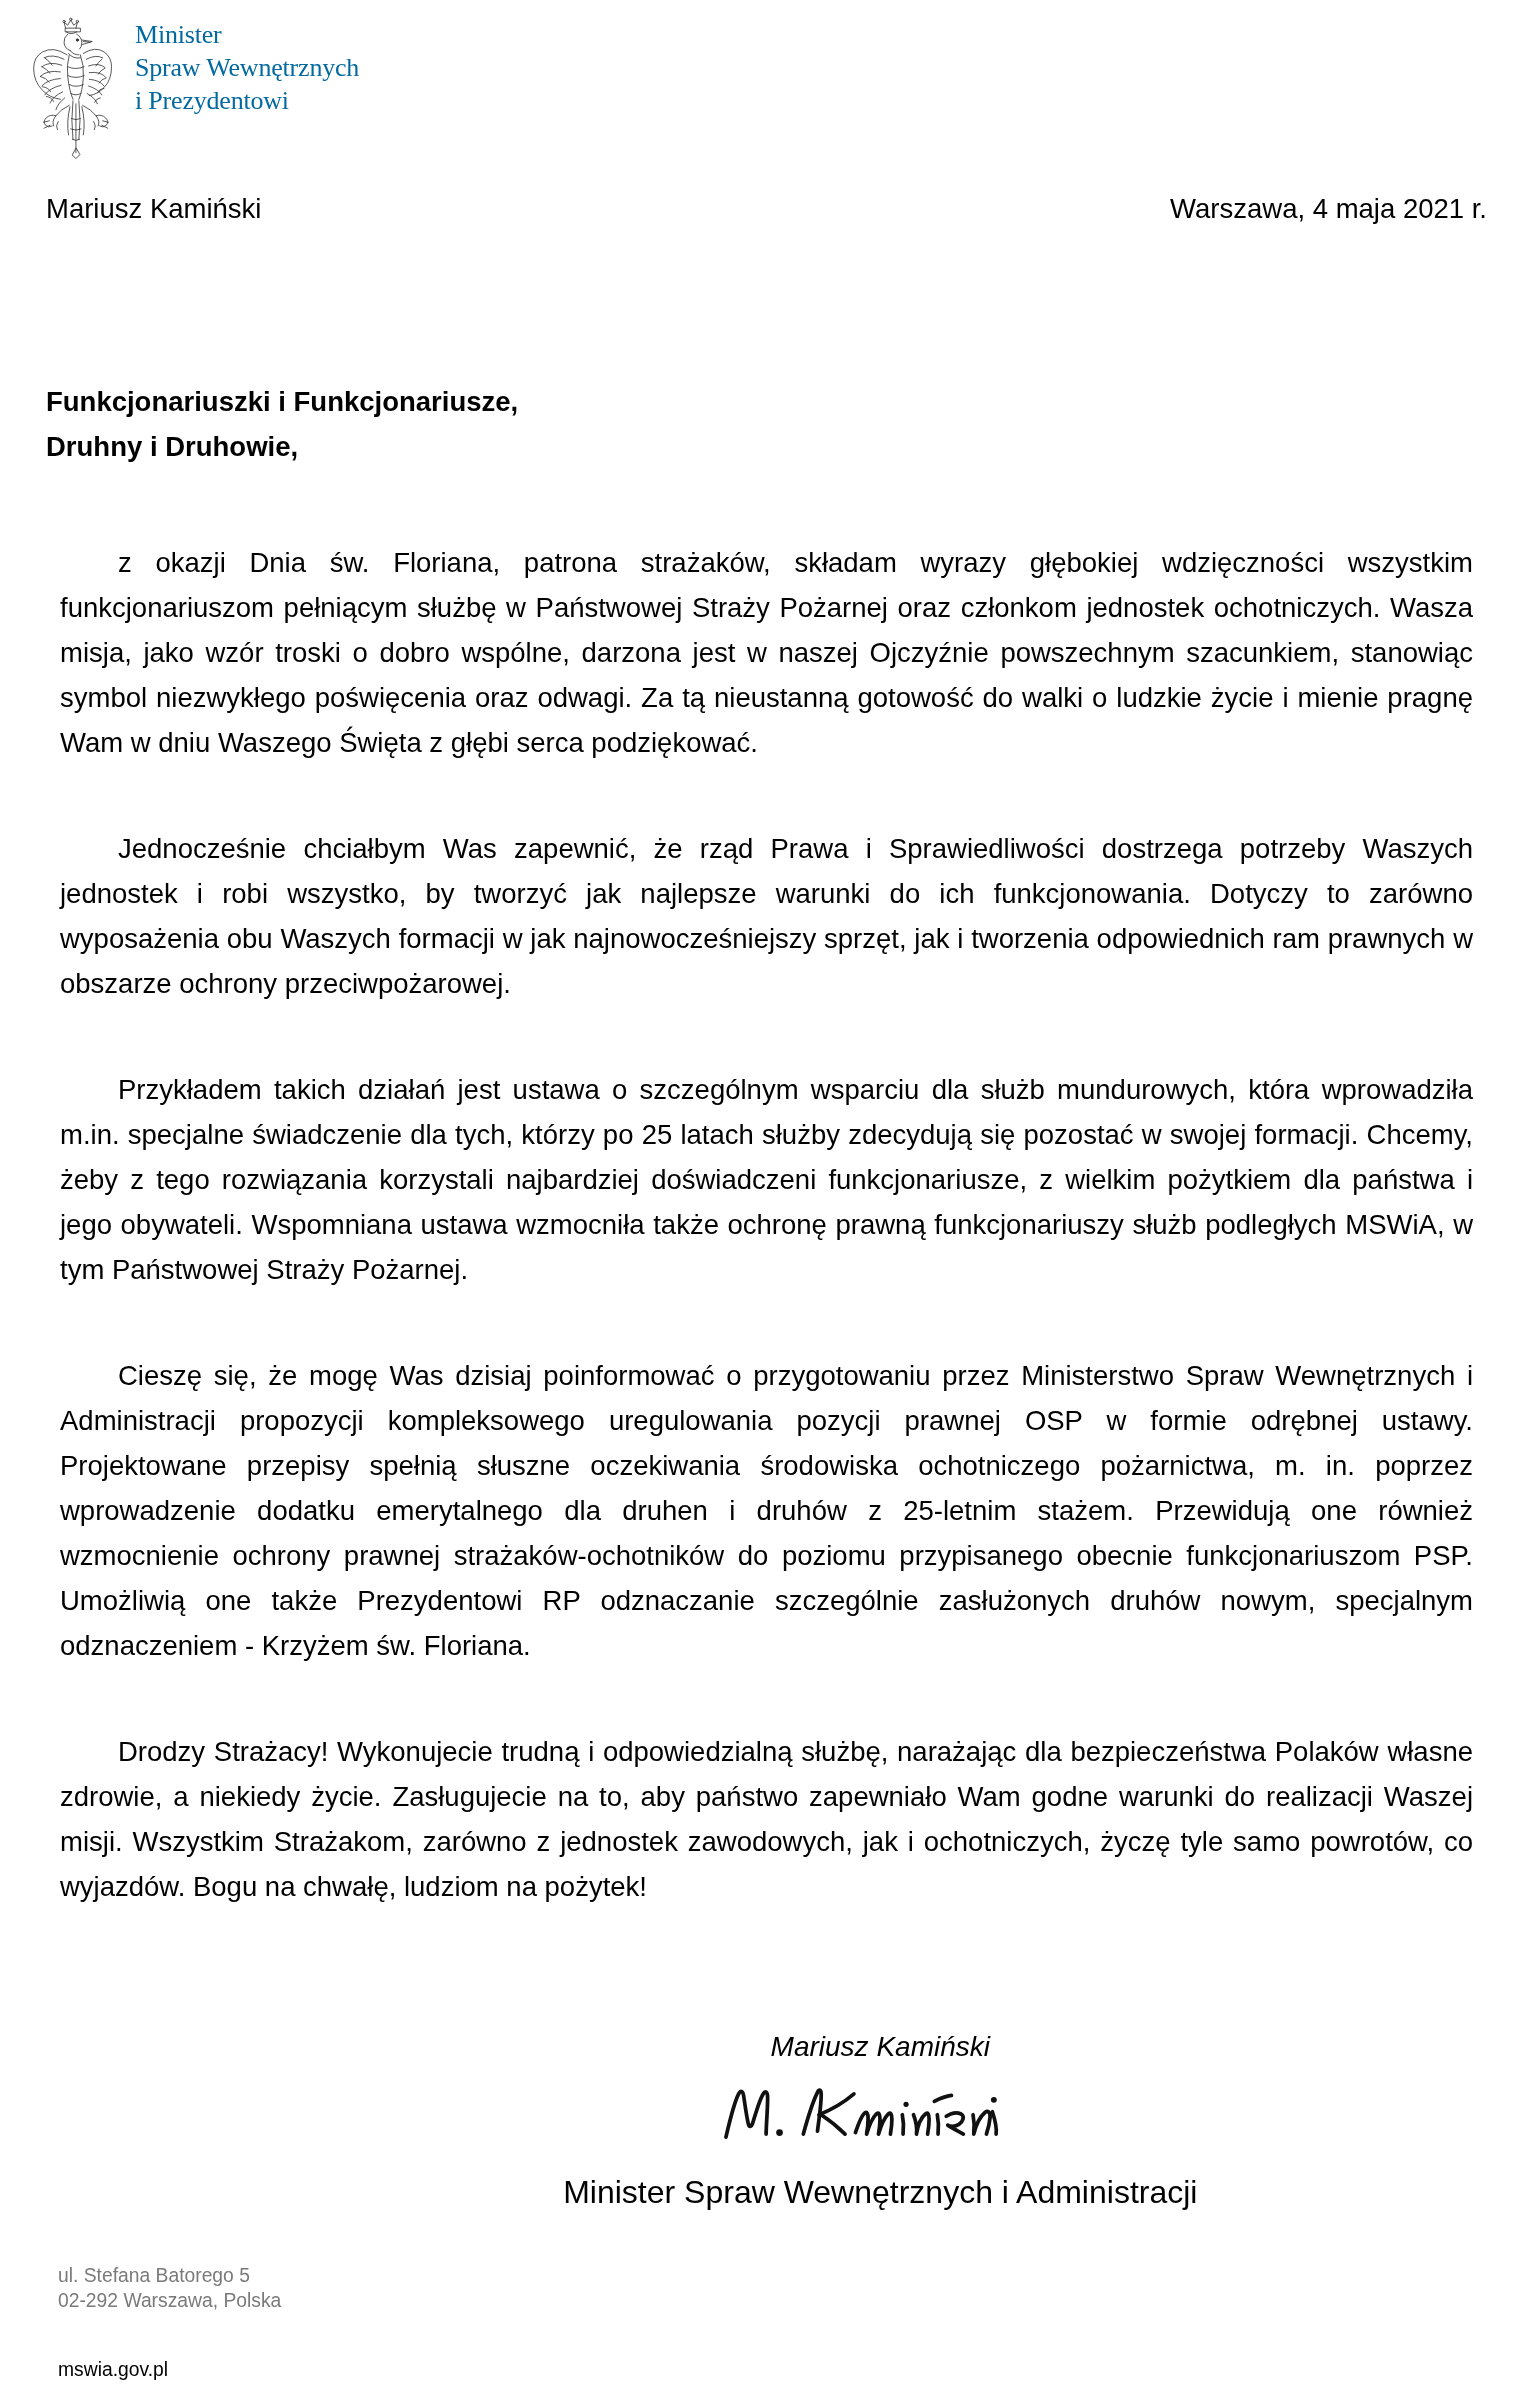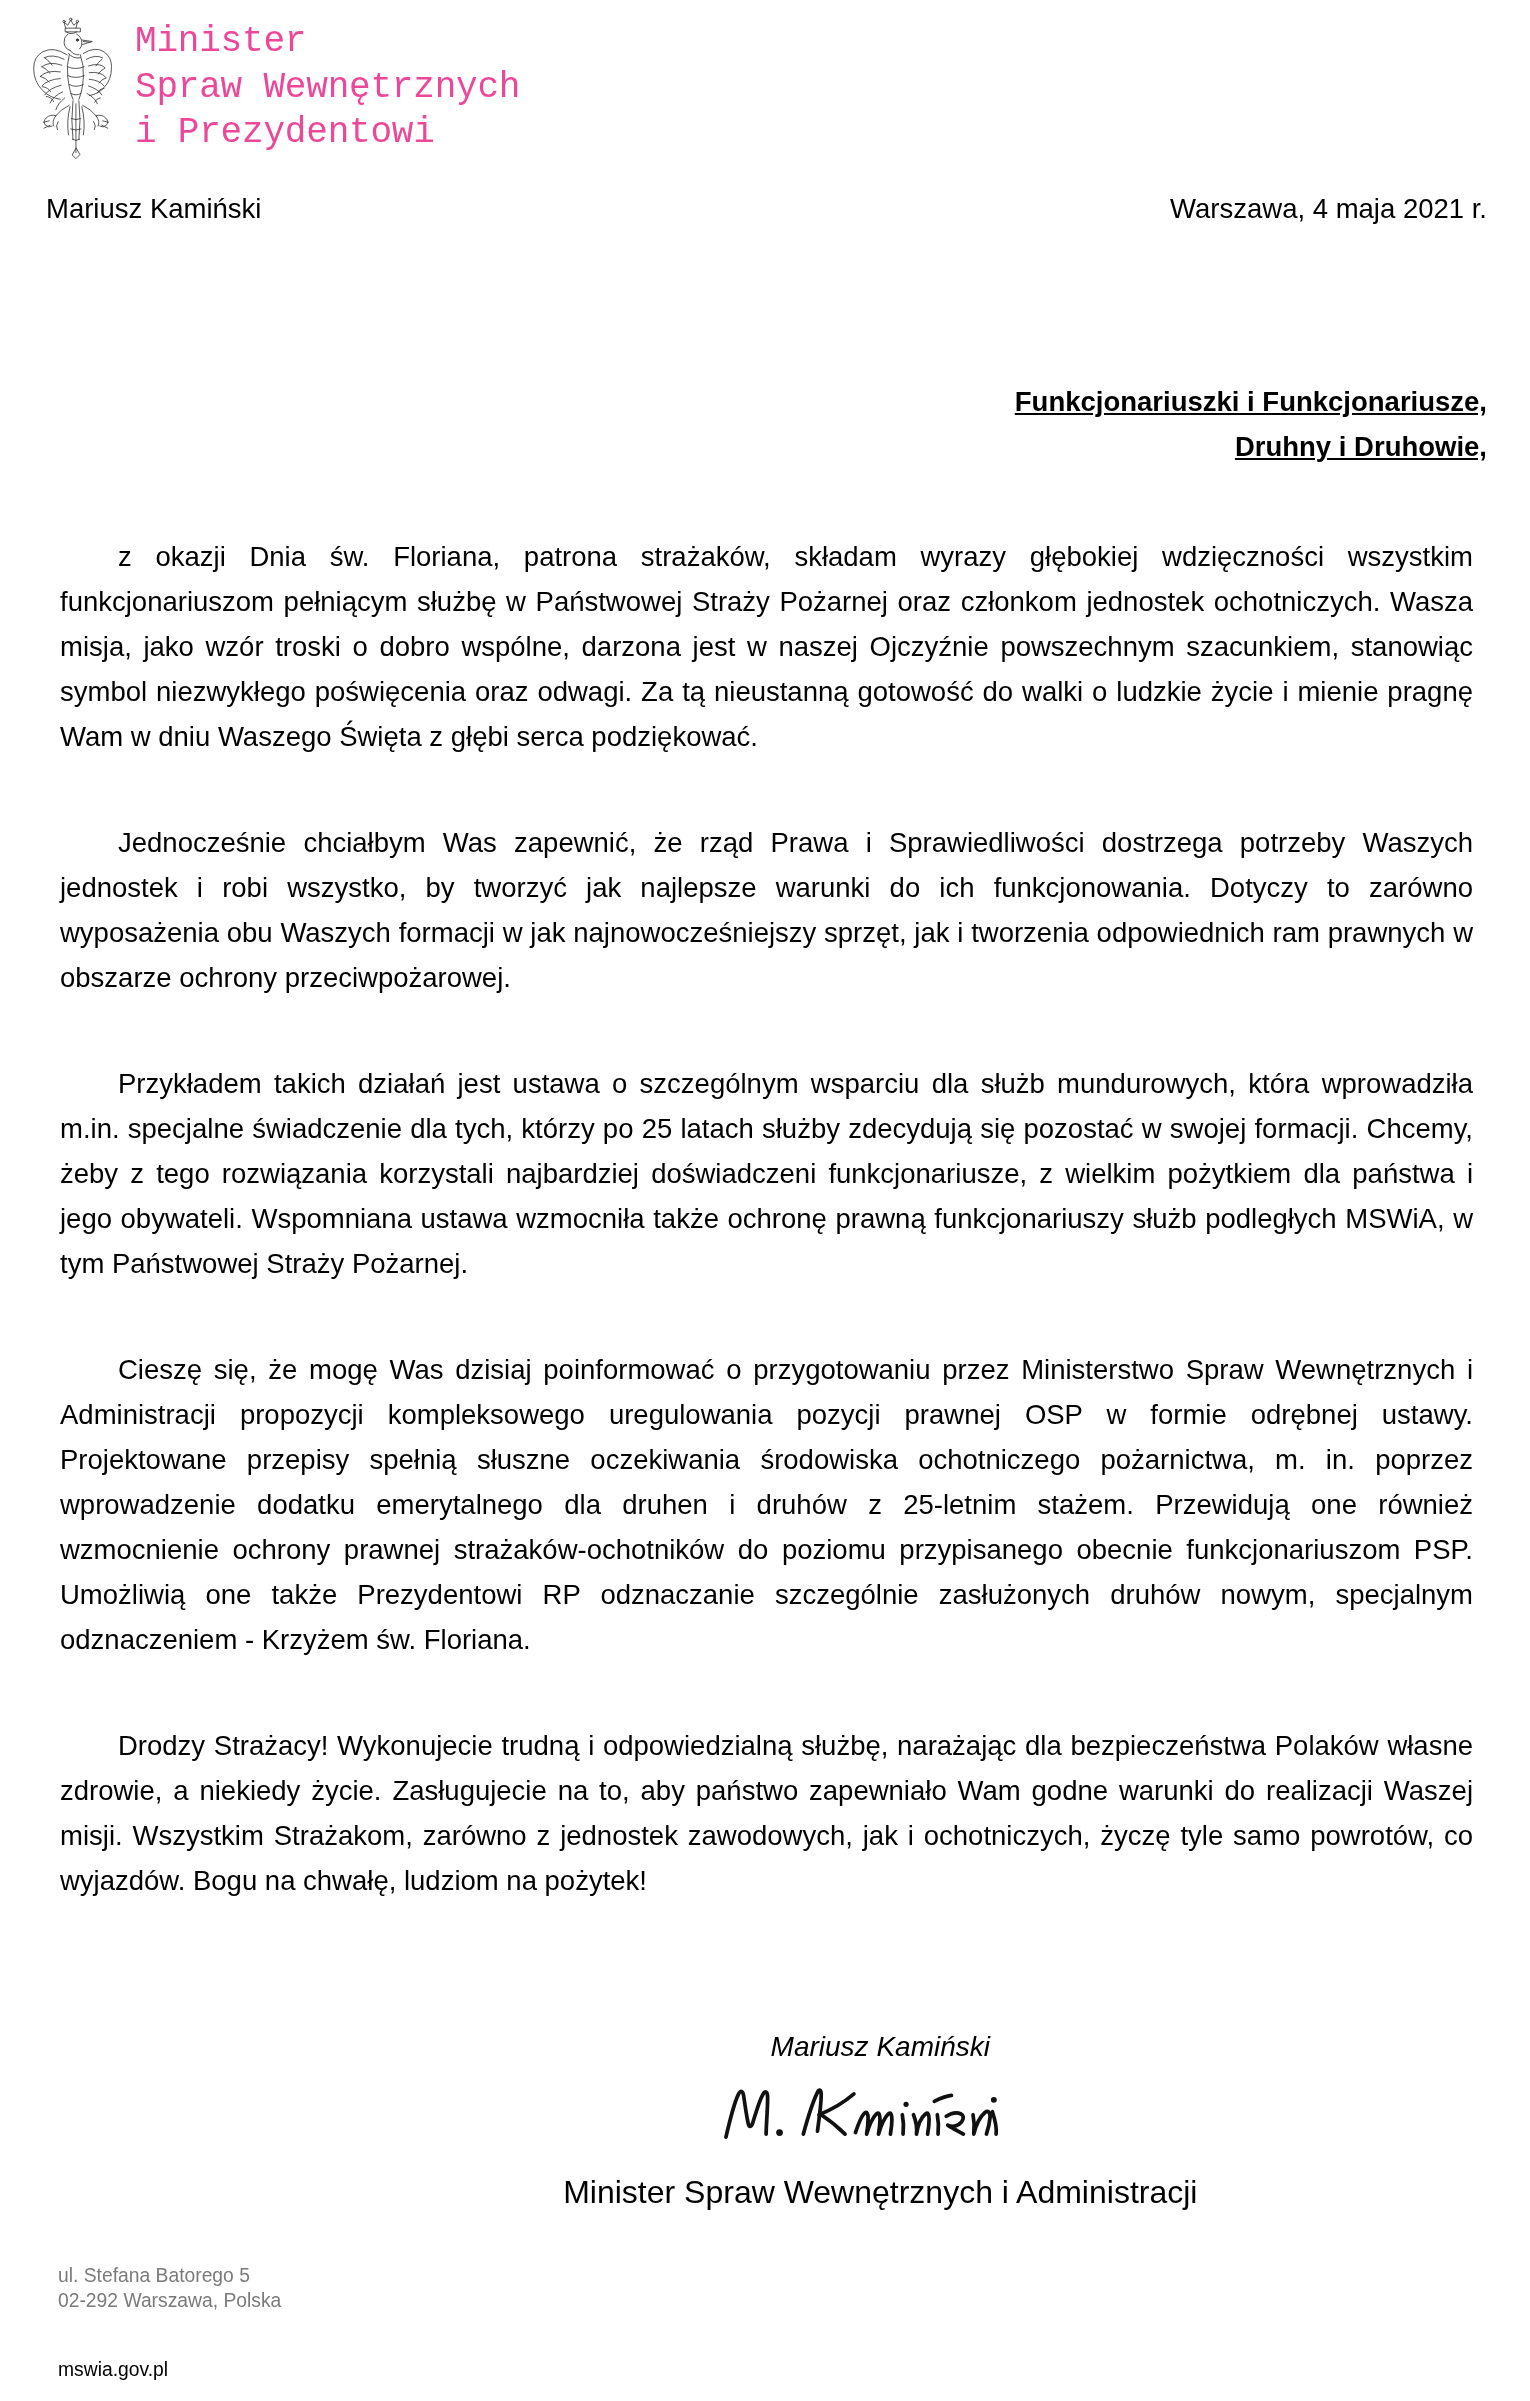--- a/index.html
+++ b/index.html
@@ -29,26 +29,26 @@
     gap: 22px;
   }
   .emblem {
     width: 86px;
     height: 149px;
     flex: 0 0 auto;
     display: block;
   }
   .letterhead-text {
     padding-top: 9px;
-    font-family: Liberation Mono, monospace;
-    font-size: 36px;
+    font-family: Liberation Serif, serif;
+    font-size: 26px;
     line-height: 1.26;
     font-weight: 400;
     letter-spacing: -0.2px;
-    color: #ec4899;
+    color: #0369a1;
     white-space: nowrap;
   }
   .letterhead-text div { display: block; }
 
   
   .meta-row {
     position: absolute;
     left: 46px;
     right: 43px;
     top: 195px;
@@ -66,23 +66,22 @@
     left: 46px;
     top: 379px;
     width: 1441px;
     font-size: 27.5px;
     line-height: 45px;
     text-align: justify;
     text-justify: inter-word;
   }
   .salutation {
     font-weight: bold;
-    text-align: right;
-    margin-bottom: 12px;
-    text-decoration: underline;
+    text-align: left;
+    margin-bottom: 18px;
   }
   .salutation div {
     line-height: 45px;
   }
   .para {
     margin: 14px;
     text-indent: 58px;
     text-align: justify;
     hyphens: none;
   }

